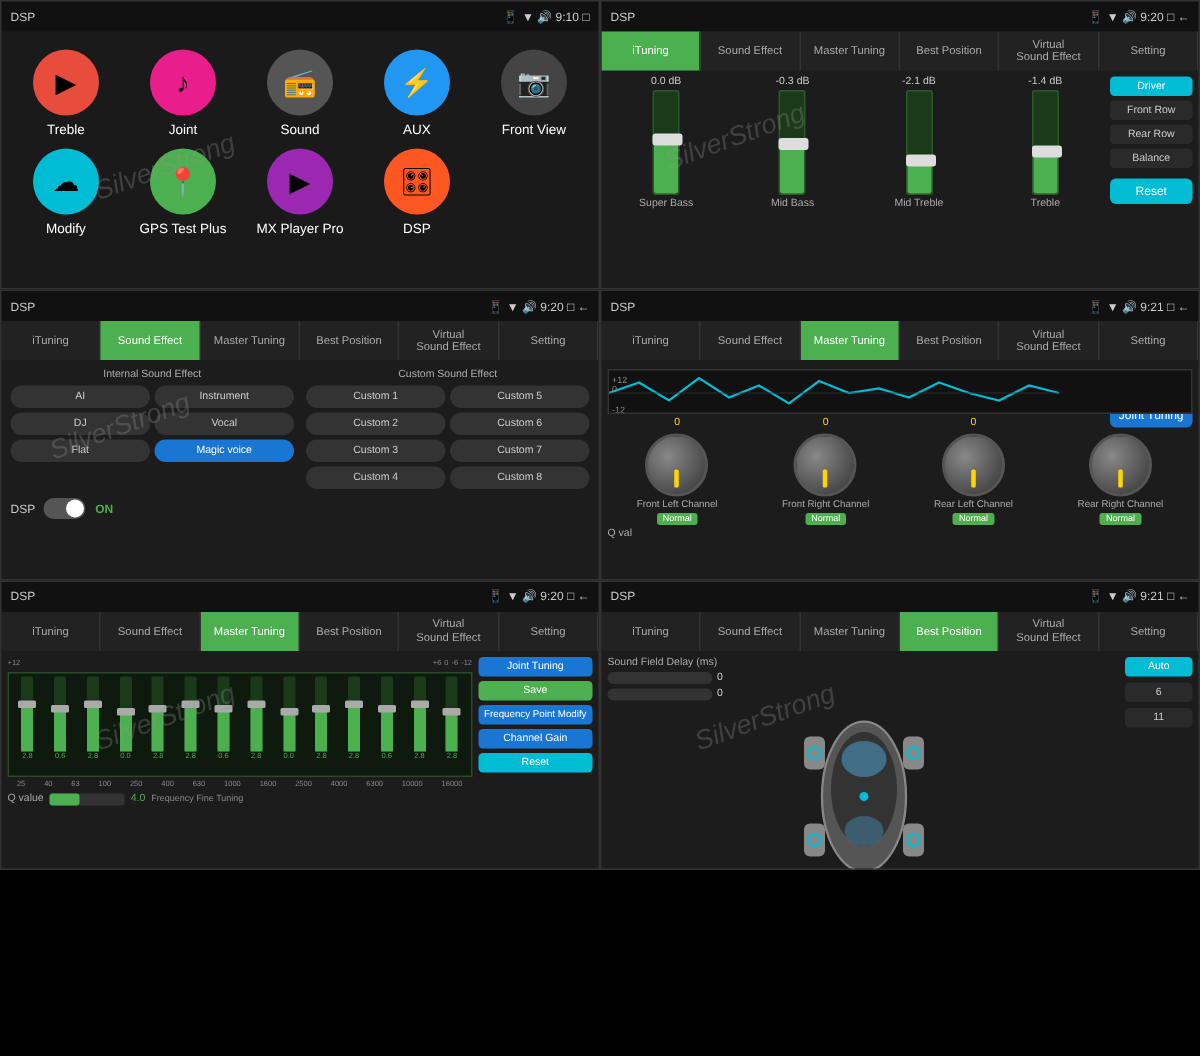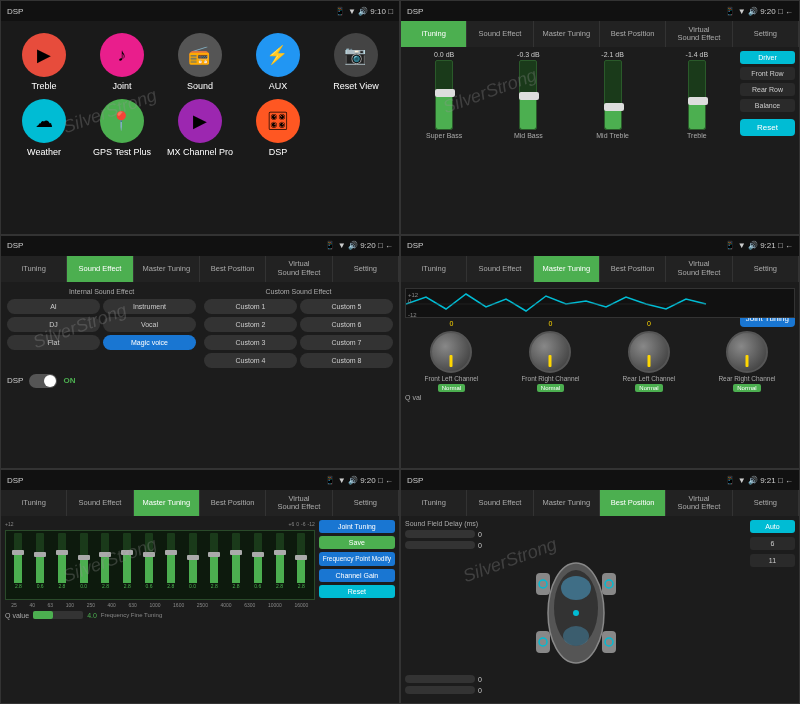--- a/index.html
+++ b/index.html
@@ -1,18 +1,18 @@
 <!DOCTYPE html>
 <html><head>
   <meta charset="utf-8">
   <style>
     * { margin: 0; padding: 0; box-sizing: border-box; }
     body { width: 800px; height: 704px; background: #000; font-family: 'Arial', sans-serif; overflow: hidden; }
 
-    .grid-2x3 { display: grid; grid-template-columns: 1fr 1fr; grid-template-rows: 1fr 1fr 1fr; width: 800px; height: 704px; }
+    .grid-2x3 { display: grid; grid-template-columns: 1fr 1fr; grid-template-rows: 1fr 1fr 1fr; width: 800px; height: 580px; }
     .panel { border: 1px solid #333; overflow: hidden; position: relative; }
 
     
     .panel-home { background: #1a1a1a; }
     .home-icons { display: grid; grid-template-columns: repeat(5, 1fr); gap: 8px; padding: 12px 8px; }
     .home-icon-wrap { display: flex; flex-direction: column; align-items: center; gap: 4px; }
     .home-icon-circle { width: 44px; height: 44px; border-radius: 50%; display: flex; align-items: center; justify-content: center; font-size: 18px; }
     .icon-red { background: #e74c3c; }
     .icon-pink { background: #e91e8c; }
     .icon-gray { background: #555; }
@@ -104,33 +104,33 @@
       <div class="home-icon-wrap">
         <div class="home-icon-circle icon-gray">📻</div>
         <span class="home-label">Sound</span>
       </div>
       <div class="home-icon-wrap">
         <div class="home-icon-circle icon-blue">⚡</div>
         <span class="home-label">AUX</span>
       </div>
       <div class="home-icon-wrap">
         <div class="home-icon-circle icon-darkgray">📷</div>
-        <span class="home-label">Reset View</span>
+        <span class="home-label">Front View</span>
       </div>
       <div class="home-icon-wrap">
         <div class="home-icon-circle icon-teal">☁</div>
-        <span class="home-label">Weather</span>
+        <span class="home-label">Modify</span>
       </div>
       <div class="home-icon-wrap">
         <div class="home-icon-circle icon-green">📍</div>
         <span class="home-label">GPS Test Plus</span>
       </div>
       <div class="home-icon-wrap">
         <div class="home-icon-circle icon-purple">▶</div>
-        <span class="home-label">MX Channel Pro</span>
+        <span class="home-label">MX Player Pro</span>
       </div>
       <div class="home-icon-wrap">
         <div class="home-icon-circle icon-orange">🎛</div>
         <span class="home-label">DSP</span>
       </div>
     </div>
     <div class="watermark watermark-home">SilverStrong</div>
   </div>
 
   <div class="panel panel-dsp">

